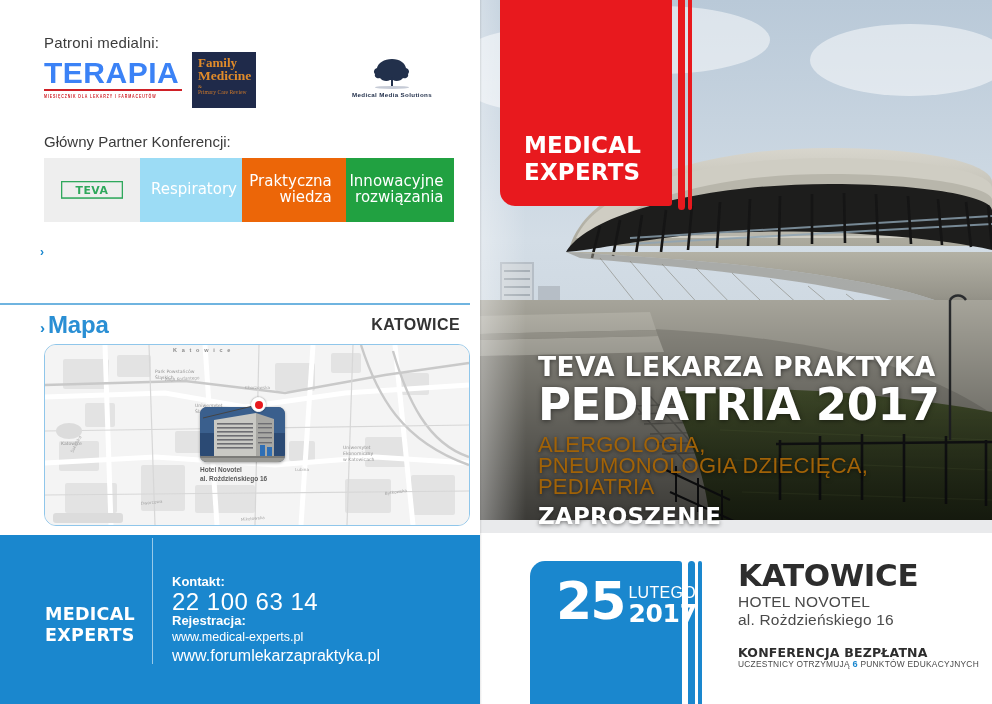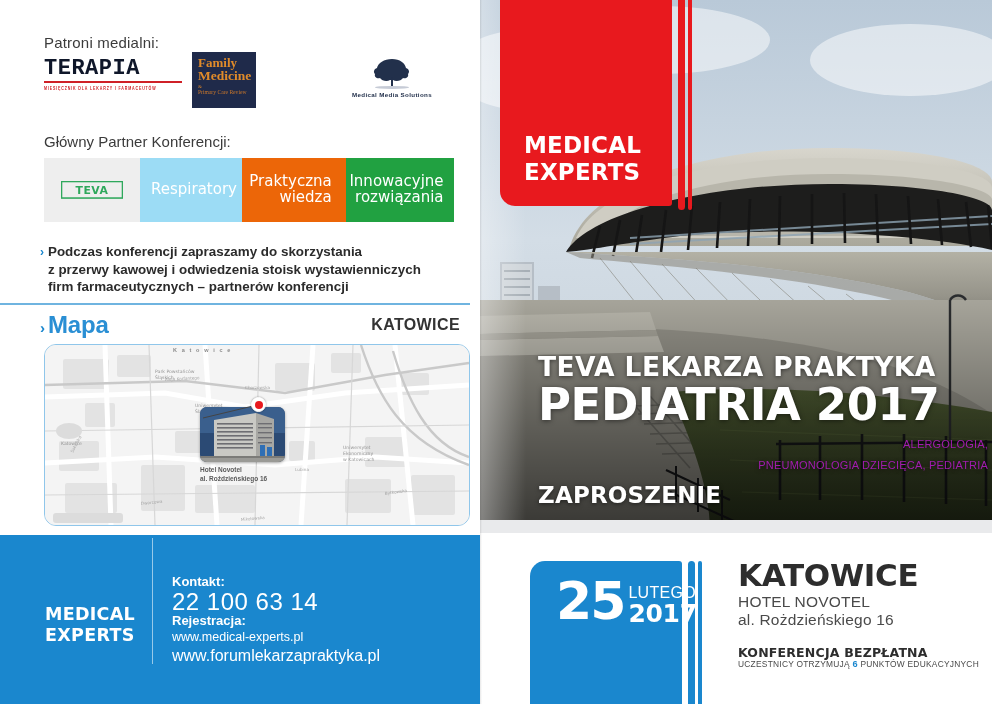--- a/index.html
+++ b/index.html
@@ -14,21 +14,21 @@
 
   
   .left{position:absolute;left:0;top:0;width:480px;height:704px;background:#fff;}
 
   .lbl-patroni{position:absolute;left:44px;top:34px;font-size:15px;color:#3b3b3b;letter-spacing:.2px;}
 
   .logos{position:absolute;left:44px;top:52px;width:400px;height:62px;}
 
   
   .terapia{position:absolute;left:0;top:6px;width:140px;}
-  .terapia-word{font-family:Liberation Mono, monospace;font-size:22px;font-weight:700;color:#0f172a;letter-spacing:.5px;line-height:1;}
+  .terapia-word{font-family:Liberation Sans, sans-serif;font-size:30px;font-weight:700;color:#3b82f6;letter-spacing:.5px;line-height:1;}
   .terapia-rule{height:2px;background:#cf2027;margin-top:1px;width:138px;}
   .terapia-sub{font-size:3.6px;color:#cf2027;letter-spacing:.85px;margin-top:3px;transform:scaleY(1.35);transform-origin:left top;white-space:nowrap;font-weight:600;}
 
   
   .fammed{position:absolute;left:148px;top:0px;width:64px;height:56px;background:#1f2a4a;padding:4px 6px;box-sizing:border-box;}
   .fm1{font-family:"Liberation Serif","DejaVu Serif",serif;font-size:13px;font-weight:700;color:#e08b2a;line-height:1.02;}
   .fm2{font-family:"Liberation Serif","DejaVu Serif",serif;font-size:13.5px;font-weight:700;color:#e08b2a;line-height:1.02;}
   .fm3{font-family:"Liberation Serif","DejaVu Serif",serif;font-size:5px;color:#d8822a;line-height:1;margin-top:1px;}
   .fm4{font-family:"Liberation Serif","DejaVu Serif",serif;font-size:5.6px;color:#c9762a;line-height:1;margin-top:1px;white-space:nowrap;}
 
@@ -89,21 +89,21 @@
   .photo svg{position:absolute;left:0;top:0;}
 
   .red-badge{position:absolute;left:20px;top:-6px;width:172px;height:212px;background:#e8191e;border-bottom-left-radius:15px;border-bottom-right-radius:3px;}
   .red-stripe-a{position:absolute;left:198px;top:-6px;width:7px;height:216px;background:#e8191e;border-bottom-left-radius:4px;border-bottom-right-radius:4px;}
   .red-stripe-b{position:absolute;left:208px;top:-6px;width:4px;height:216px;background:#e8191e;border-bottom-left-radius:3px;border-bottom-right-radius:3px;}
   .red-txt{position:absolute;left:44px;top:132px;color:#fff;font-size:23px;font-weight:700;line-height:27px;letter-spacing:.2px;font-family:"DejaVu Sans",sans-serif;}
 
   .tt-wrap{position:absolute;left:58px;top:352px;width:450px;}
   .tt1{color:#fff;font-size:26.5px;font-weight:700;letter-spacing:.4px;line-height:30px;text-shadow:0 1px 4px rgba(0,0,0,.55);font-family:"DejaVu Sans",sans-serif;}
   .tt2{color:#fff;font-size:45px;font-weight:700;letter-spacing:-.4px;line-height:50px;margin-top:-2px;text-shadow:0 1px 5px rgba(0,0,0,.5);font-family:"DejaVu Sans",sans-serif;}
-  .tt3{color:#a21caf;font-size:11px;line-height:21px;margin-top:4px;letter-spacing:.2px;text-shadow:0 1px 4px rgba(0,0,0,.6);text-align:right;}
+  .tt3{color:#a16207;font-size:22px;line-height:21px;margin-top:4px;letter-spacing:.2px;text-shadow:0 1px 4px rgba(0,0,0,.6);}
   .tt4{color:#fff;font-size:23px;font-weight:700;line-height:28px;margin-top:5px;letter-spacing:.2px;text-shadow:0 1px 4px rgba(0,0,0,.55);font-family:"DejaVu Sans",sans-serif;}
 
   
   .date-badge{position:absolute;left:50px;top:561px;width:152px;height:143px;background:#1a87ce;border-top-left-radius:15px;border-top-right-radius:3px;}
   .blue-stripe-a{position:absolute;left:208px;top:561px;width:7px;height:143px;background:#1a87ce;border-top-left-radius:4px;border-top-right-radius:4px;}
   .blue-stripe-b{position:absolute;left:218px;top:561px;width:4px;height:143px;background:#1a87ce;border-top-left-radius:3px;border-top-right-radius:3px;}
   .date-inner{position:absolute;left:76px;top:576px;display:flex;align-items:flex-end;}
   .dnum{color:#fff;font-size:52px;font-weight:700;line-height:50px;letter-spacing:-2px;font-family:"DejaVu Sans",sans-serif;}
   .dright{margin-left:4px;margin-top:3px;}
   .dmon{color:#fff;font-size:16px;line-height:17px;letter-spacing:.3px;}
@@ -175,25 +175,20 @@
         <div class="box-txt">
           <div>Innowacyjne</div>
           <div>rozwiązania</div>
         </div>
       </div>
     </div>
 
     <div class="bullet-block">
       <div class="bullet-row">
         <span class="chev">›</span>
-        <div class="bullet-txt">
-          <div>Podczas konferencji zapraszamy do skorzystania</div>
-          <div>z przerwy kawowej i odwiedzenia stoisk wystawienniczych</div>
-          <div>firm farmaceutycznych – partnerów konferencji</div>
-        </div>
       </div>
     </div>
 
     <div class="divider"></div>
 
     <div class="mapa-row">
       <div class="mapa-left">
         <span class="mapa-chev">›</span>
         <span class="mapa-title">Mapa</span>
       </div>

